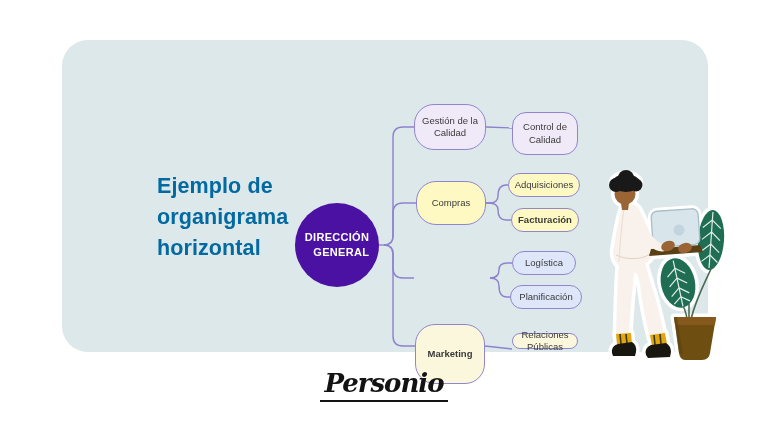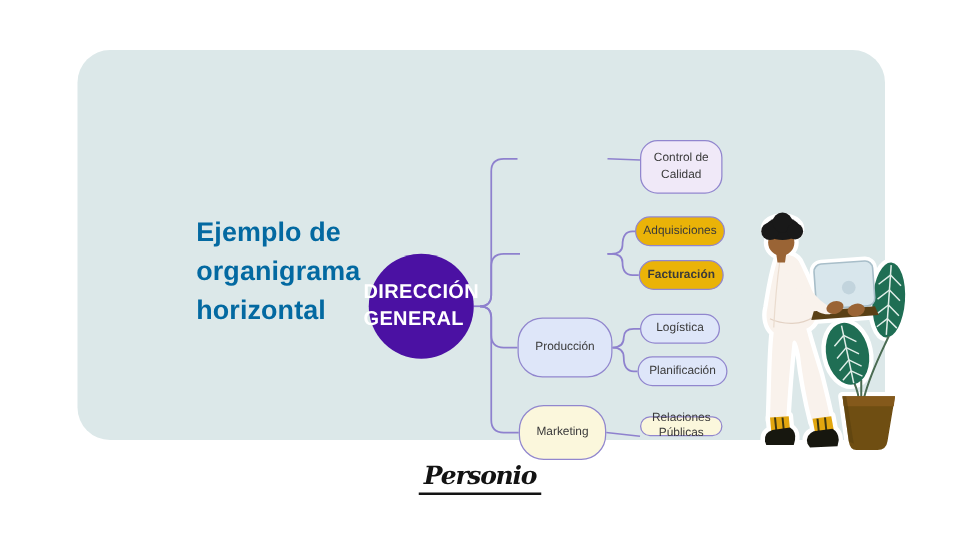--- a/index.html
+++ b/index.html
@@ -12,52 +12,52 @@
     background:#DCE8E9;border-radius:26px;
   }
   .title{
     position:absolute;left:95px;top:131px;width:162px;margin:0;
     font-size:21.5px;font-weight:700;color:#0369a1;line-height:1.45;
     letter-spacing:.1px;
   }
   .root-node{
     position:absolute;left:233px;top:163px;width:84px;height:84px;
     border-radius:50%;background:#4B11A3;color:#FFFFFF;
-    display:flex;align-items:center;justify-content:center;text-align:left;
-    font-size:16px;font-weight:700;line-height:1.35;letter-spacing:.3px;
+    display:flex;align-items:center;justify-content:center;text-align:right;
+    font-size:11px;font-weight:700;line-height:1.35;letter-spacing:.3px;
     padding:0 11px;box-sizing:border-box;
   }
   .node{
     position:absolute;display:flex;align-items:center;justify-content:center;
     text-align:center;border:1.3px solid #9186CE;color:#3A3A3A;
     font-size:9.5px;line-height:1.3;box-sizing:border-box;padding:2px 5px;
   }
   .parent{border-radius:20px;}
   .child{border-radius:14px;}
   .lavender{background:#F0E9F8;}
-  .cream{background:#eab308;}
+  .cream{background:#fef9c3;}
   .peri{background:#DEE6F9;}
   .yellow{background:#FBF7DC;}
   .n-gestion{left:352px;top:64px;width:72px;height:46px;}
   .n-compras{left:354px;top:141px;width:70px;height:44px;}
   .n-produccion{left:352px;top:214px;width:76px;height:48px;}
-  .n-marketing{left:353px;top:284px;width:70px;height:44px;}
+  .n-marketing{left:353px;top:284px;width:70px;height:60px;font-weight:bold;}
   .n-control{left:450px;top:72px;width:66px;height:43px;}
   .n-adquisiciones{left:446px;top:133px;width:72px;height:24px;}
   .n-facturacion{left:449px;top:168px;width:68px;height:24px;font-weight:bold;}
   .n-logistica{left:450px;top:211px;width:64px;height:24px;}
   .n-planificacion{left:448px;top:245px;width:72px;height:24px;}
   .n-relaciones{left:450px;top:293px;width:66px;height:16px;}
   .connectors{position:absolute;left:0;top:0;pointer-events:none;}
   .connectors path{stroke:#8E81CE;stroke-width:1.4;fill:none;}
   .illustration{position:absolute;left:528px;top:122px;}
   .footer-logo{position:absolute;left:0;top:368px;width:768px;text-align:center;}
   .footer-logo span{
     display:inline-block;font-family:"DejaVu Serif",serif;font-style:italic;
-    font-weight:700;font-size:20px;color:#131313;letter-spacing:-1px;
+    font-weight:700;font-size:26px;color:#131313;letter-spacing:-1px;
     border-bottom:2.5px solid #131313;padding:0 4px 2px 4px;
   }
 </style>
 </head>
 <body>
 
 <div class="page">
   <div class="canvas">
 
     <h1 class="title">Ejemplo de organigrama horizontal</h1>
@@ -71,21 +71,22 @@
       <path d="M424 87 L450 88"></path>
       <path d="M424 163 L427 163 Q436 163 436 156 Q436 145 444 145 L446 145"></path>
       <path d="M424 163 L427 163 Q436 163 436 170 Q436 180 444 180 L449 180"></path>
       <path d="M428 238 Q437 238 437 230 Q437 223 445 223 L450 223"></path>
       <path d="M428 238 Q437 238 437 246 Q437 257 445 257 L448 257"></path>
       <path d="M423 306 L450 309"></path>
     </svg>
 
     <div class="root-node">DIRECCIÓN GENERAL</div>
 
-    <div class="node parent peri n-produccion">Producción</div>
+    <div class="node parent lavender n-gestion">Gestión de la Calidad</div>
+    <div class="node parent cream n-compras">Compras</div>
     <div class="node parent yellow n-marketing">Marketing</div>
 
     <div class="node child lavender n-control">Control de Calidad</div>
     <div class="node child cream n-adquisiciones">Adquisiciones</div>
     <div class="node child cream n-facturacion">Facturación</div>
     <div class="node child peri n-planificacion">Planificación</div>
     <div class="node child peri n-logistica">Logística</div>
     <div class="node child yellow n-relaciones">Relaciones Públicas</div>
 
     <svg class="illustration" width="165" height="218" viewBox="0 0 165 218">

